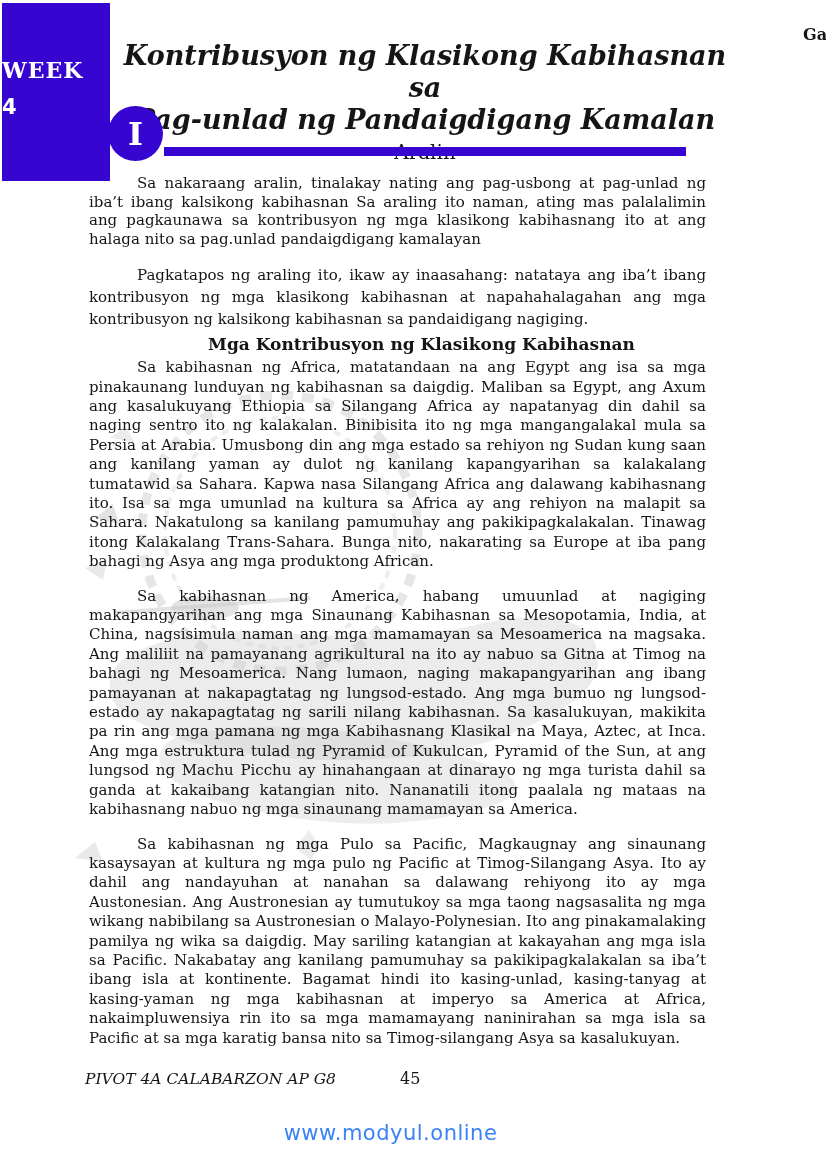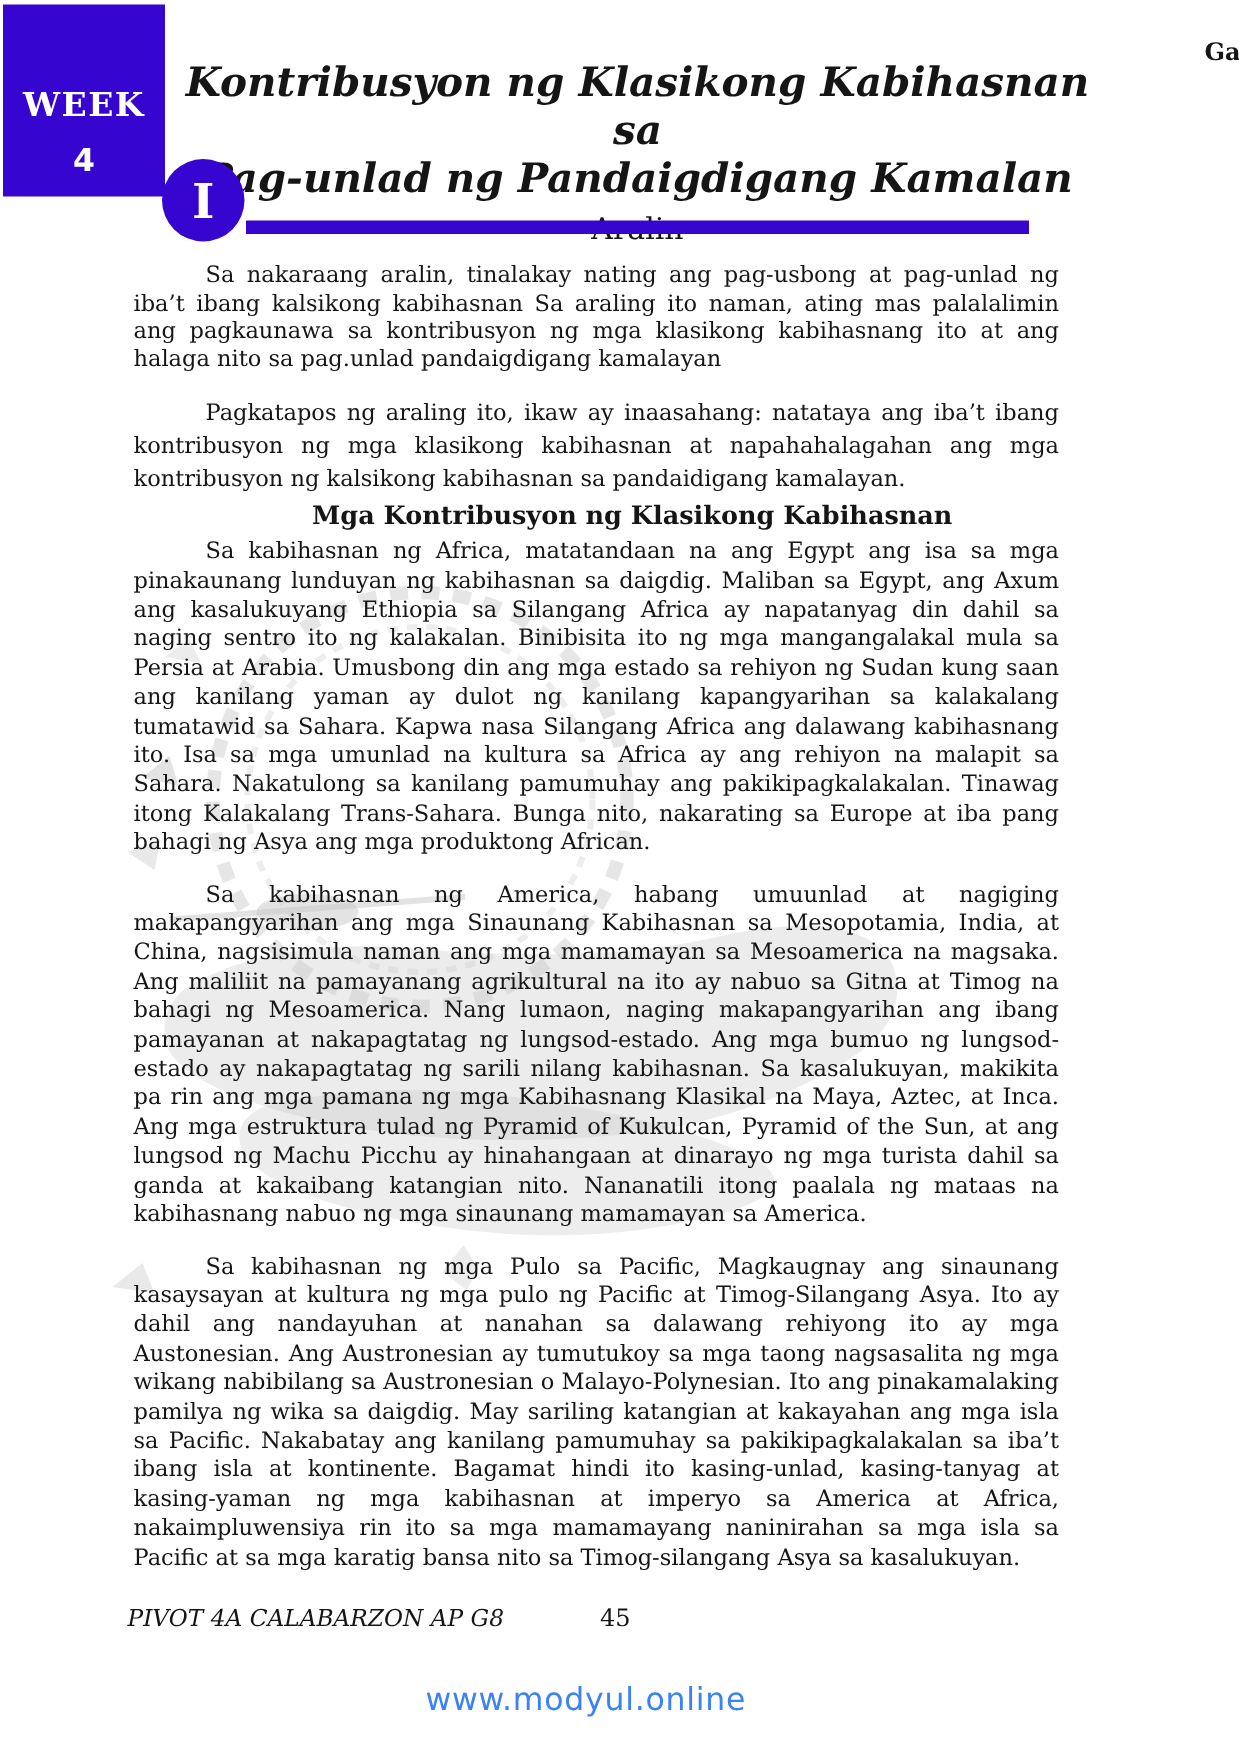--- a/index.html
+++ b/index.html
@@ -8,23 +8,23 @@
     width:826px; height:1169px;
     background:#ffffff;
     overflow:hidden;
     font-family:"DejaVu Serif","Liberation Serif",serif;
     color:#151515;
   }
 
   
   .week-box {
     position:absolute; left:2px; top:3px;
-    width:108px; height:128px;
+    width:108px; height:178px;
     background:#3606d0;
-    color:#ffffff; text-align:center;
+    color:#ffffff; text-align:left;
   }
   .week-label {
     display:block; margin-top:54px;
     font-weight:bold; font-size:22px; letter-spacing:1px;
   }
   .week-number {
     display:block; margin-top:12px;
     font-family:"DejaVu Sans","Liberation Sans",sans-serif;
     font-weight:bold; font-size:21px;
   }
@@ -128,21 +128,21 @@
     <line x1="58" y1="235" x2="255" y2="220" stroke="#c8c8c8" stroke-width="4" opacity="0.5"></line>
     <ellipse cx="150" cy="230" rx="34" ry="12" fill="#c8c8c8" opacity="0.5"></ellipse>
     <path d="M70 280 q60 -35 160 -25 q120 10 200 -10 q90 -18 110 20 q15 40 -40 70 q-70 40 -160 45 q-110 8 -200 -15 q-80 -22 -85 -50 q-3 -22 15 -35 z" fill="#cccccc" opacity="0.38"></path>
     <path d="M120 360 q80 -20 180 -5 q100 15 150 40 q30 20 -20 35 q-90 25 -190 10 q-100 -15 -130 -45 q-15 -22 10 -35 z" fill="#c4c4c4" opacity="0.3"></path>
     <path d="M20 480 l20 -16 8 20 z" fill="#cfcfcf" opacity="0.45"></path>
     <path d="M240 470 l14 -18 10 16 -8 14 z" fill="#cfcfcf" opacity="0.4"></path>
   </svg>
 
   <div class="body-text">
     <p class="p1">Sa nakaraang aralin, tinalakay nating ang pag-usbong at pag-unlad ng iba’t ibang kalsikong kabihasnan Sa araling ito naman, ating mas palalalimin ang pagkaunawa sa kontribusyon ng mga klasikong kabihasnang ito at ang halaga nito sa pag.unlad pandaigdigang kamalayan</p>
-    <p class="p2">Pagkatapos ng araling ito, ikaw ay inaasahang: natataya ang iba’t ibang kontribusyon ng mga klasikong kabihasnan at napahahalagahan ang mga kontribusyon ng kalsikong kabihasnan sa pandaidigang kamalayan.</p>
+    <p class="p2">Pagkatapos ng araling ito, ikaw ay inaasahang: natataya ang iba’t ibang kontribusyon ng mga klasikong kabihasnan at napahahalagahan ang mga kontribusyon ng kalsikong kabihasnan sa pandaidigang nagiging.</p>
     <p class="section-heading">Mga Kontribusyon ng Klasikong Kabihasnan</p>
     <p class="p3">Sa kabihasnan ng Africa, matatandaan na ang Egypt ang isa sa mga pinakaunang lunduyan ng kabihasnan sa daigdig. Maliban sa Egypt, ang Axum ang kasalukuyang Ethiopia sa Silangang Africa ay napatanyag din dahil sa naging sentro ito ng kalakalan. Binibisita ito ng mga mangangalakal mula sa Persia at Arabia. Umusbong din ang mga estado sa rehiyon ng Sudan kung saan ang kanilang yaman ay dulot ng kanilang kapangyarihan sa kalakalang tumatawid sa Sahara. Kapwa nasa Silangang Africa ang dalawang kabihasnang ito. Isa sa mga umunlad na kultura sa Africa ay ang rehiyon na malapit sa Sahara. Nakatulong sa kanilang pamumuhay ang pakikipagkalakalan. Tinawag itong Kalakalang Trans-Sahara. Bunga nito, nakarating sa Europe at iba pang bahagi ng Asya ang mga produktong African.</p>
     <p class="p4">Sa kabihasnan ng America, habang umuunlad at nagiging makapangyarihan ang mga Sinaunang Kabihasnan sa Mesopotamia, India, at China, nagsisimula naman ang mga mamamayan sa Mesoamerica na magsaka. Ang maliliit na pamayanang agrikultural na ito ay nabuo sa Gitna at Timog na bahagi ng Mesoamerica. Nang lumaon, naging makapangyarihan ang ibang pamayanan at nakapagtatag ng lungsod-estado. Ang mga bumuo ng lungsod-estado ay nakapagtatag ng sarili nilang kabihasnan. Sa kasalukuyan, makikita pa rin ang mga pamana ng mga Kabihasnang Klasikal na Maya, Aztec, at Inca. Ang mga estruktura tulad ng Pyramid of Kukulcan, Pyramid of the Sun, at ang lungsod ng Machu Picchu ay hinahangaan at dinarayo ng mga turista dahil sa ganda at kakaibang katangian nito. Nananatili itong paalala ng mataas na kabihasnang nabuo ng mga sinaunang mamamayan sa America.</p>
     <p class="p5">Sa kabihasnan ng mga Pulo sa Pacific, Magkaugnay ang sinaunang kasaysayan at kultura ng mga pulo ng Pacific at Timog-Silangang Asya. Ito ay dahil ang nandayuhan at nanahan sa dalawang rehiyong ito ay mga Austonesian. Ang Austronesian ay tumutukoy sa mga taong nagsasalita ng mga wikang nabibilang sa Austronesian o Malayo-Polynesian. Ito ang pinakamalaking pamilya ng wika sa daigdig. May sariling katangian at kakayahan ang mga isla sa Pacific. Nakabatay ang kanilang pamumuhay sa pakikipagkalakalan sa iba’t ibang isla at kontinente. Bagamat hindi ito kasing-unlad, kasing-tanyag at kasing-yaman ng mga kabihasnan at imperyo sa America at Africa, nakaimpluwensiya rin ito sa mga mamamayang naninirahan sa mga isla sa Pacific at sa mga karatig bansa nito sa Timog-silangang Asya sa kasalukuyan.</p>
   </div>
 
   <div class="doc-id">PIVOT 4A CALABARZON AP G8</div>
   <div class="page-num">45</div>
   <div class="site-watermark">www.modyul.online</div>
 

